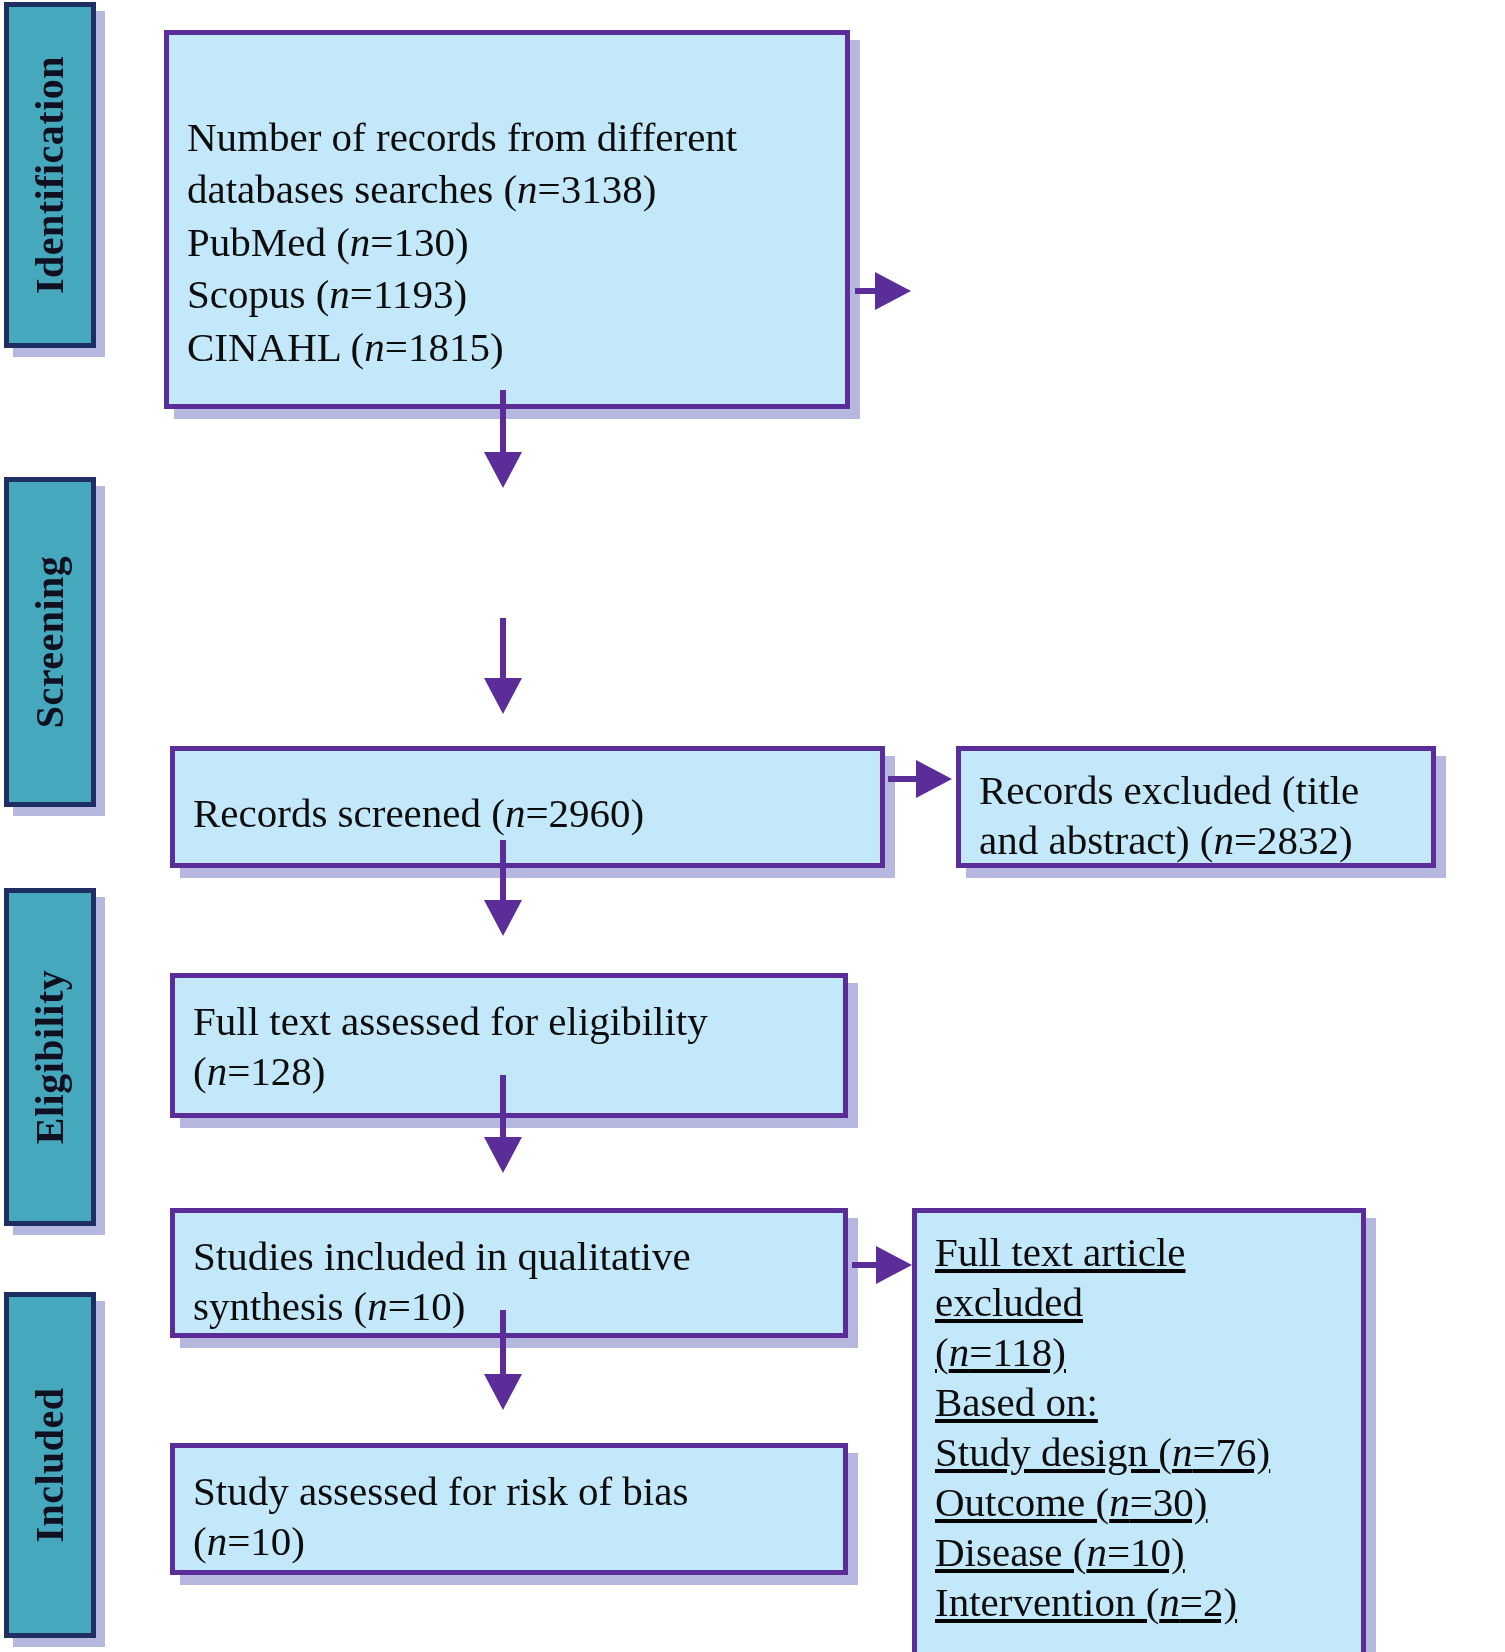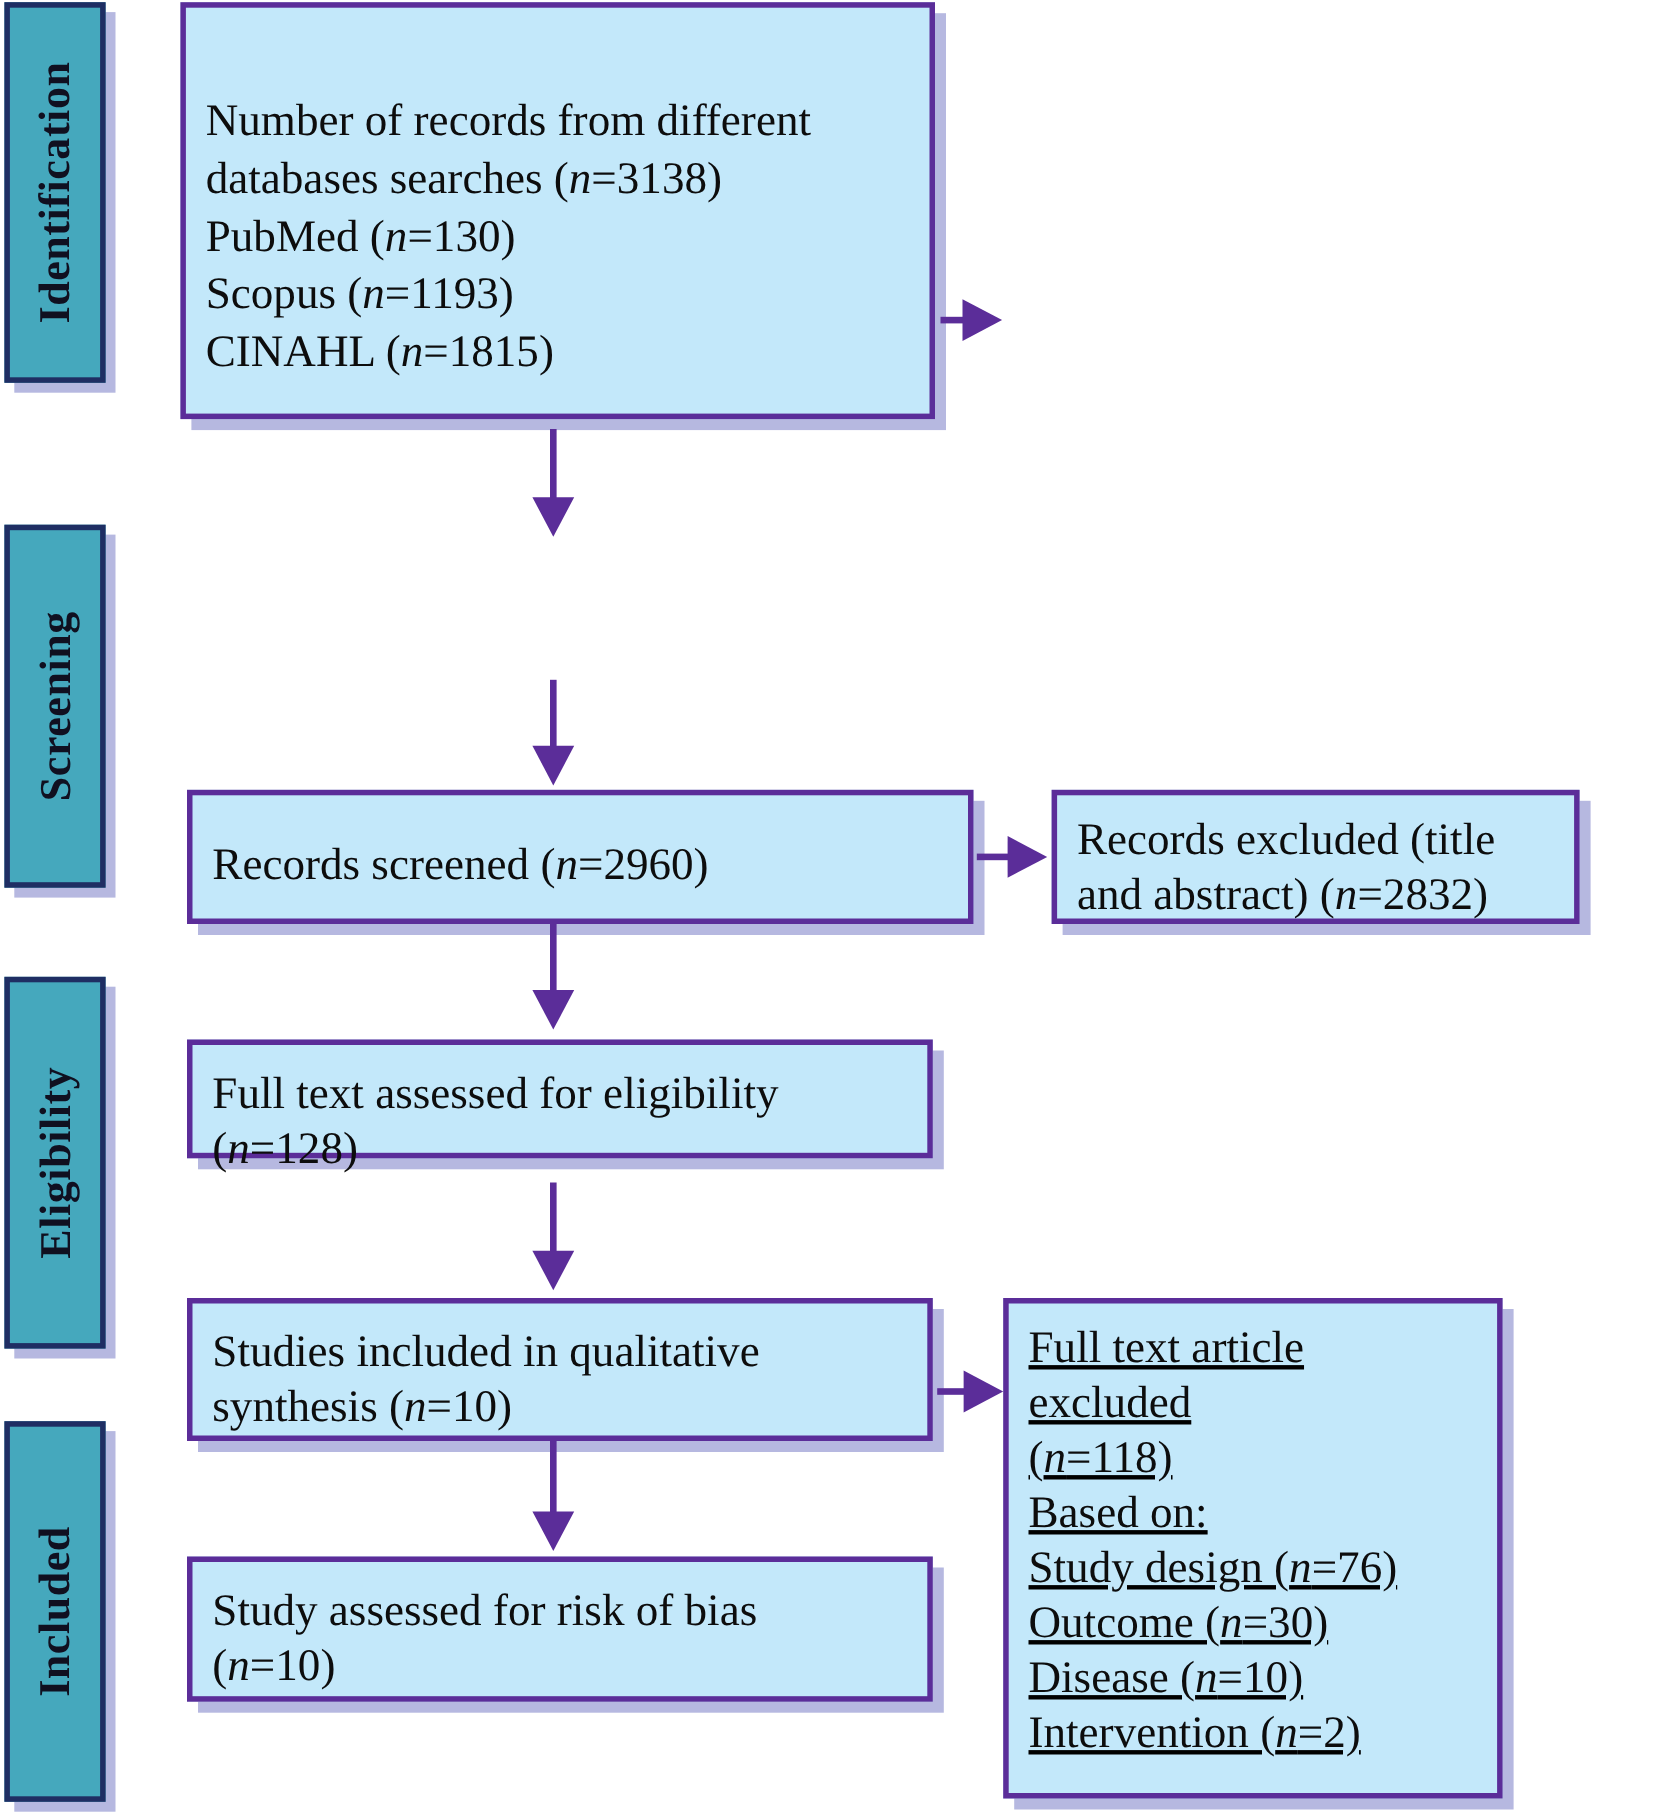--- a/index.html
+++ b/index.html
@@ -38,20 +38,21 @@
   }
 
   
   .flow-box {
     position: absolute;
     background: #C3E8FA;
     border: 5px solid #5B2D99;
     box-sizing: border-box;
     box-shadow: 10px 10px 0 0 #B6B8E0;
     padding: 14px 18px;
+    margin-top: 28px;
   }
   .flow-box .box-text {
     font-size: 41px;
     line-height: 1.28;
     color: #0D0D0D;
     white-space: pre-line;
     display: block;
   }
   .flow-box .box-text.tight {
     line-height: 1.22;
@@ -136,21 +137,21 @@
     <span class="box-text tight" style="padding-top:0px;">Records excluded (title
 and abstract) (<em class="nvar">n</em>=2832)</span>
   </div>
 
   <div class="conn-h" style="left:888px; top:776px; width:32px;"></div>
   <div class="arrow-right" style="left:916px; top:760px;"></div>
 
   <div class="conn-v" style="left:500px; top:840px; width:6px; height:68px;"></div>
   <div class="arrow-down" style="left:484px; top:900px;"></div>
 
-  <div class="flow-box" style="left:170px; top:945px; width:678px; height:108px;">
+  <div class="flow-box" style="left:170px; top:945px; width:678px; height:145px;">
     <span class="box-text tight" style="padding-top:4px;">Full text assessed for eligibility
   (<em class="nvar">n</em>=128)</span>
   </div>
 
   <div class="conn-v" style="left:500px; top:1075px; width:6px; height:70px;"></div>
   <div class="arrow-down" style="left:484px; top:1137px;"></div>
 
   <div class="flow-box" style="left:170px; top:1180px; width:678px; height:130px;">
     <span class="box-text tight" style="padding-top:4px;">Studies included in qualitative
 synthesis (<em class="nvar">n</em>=10)</span>

